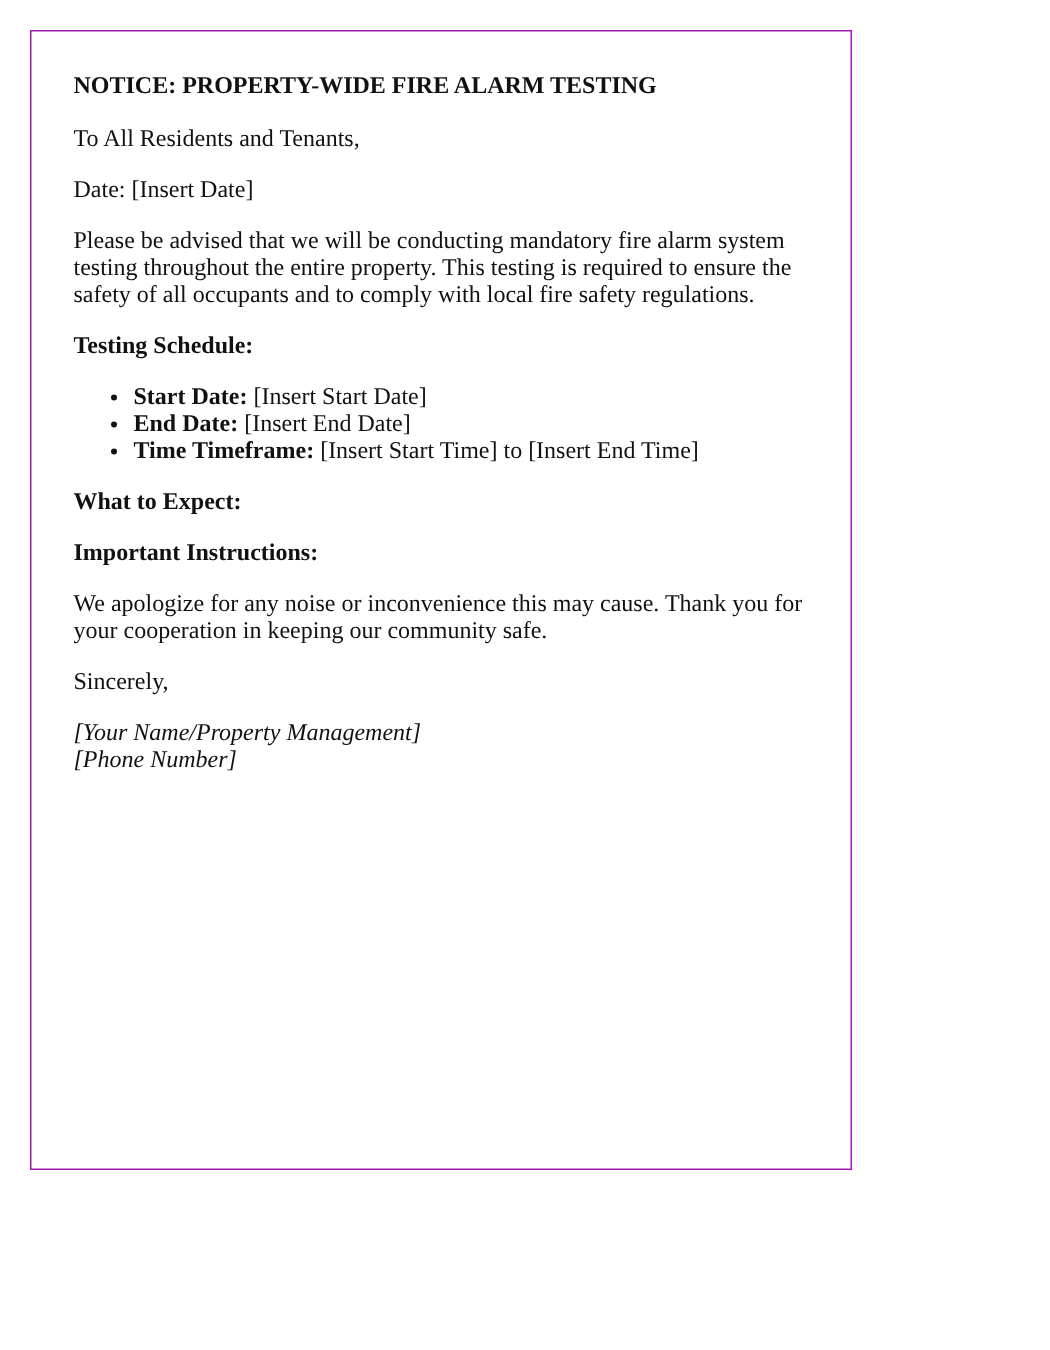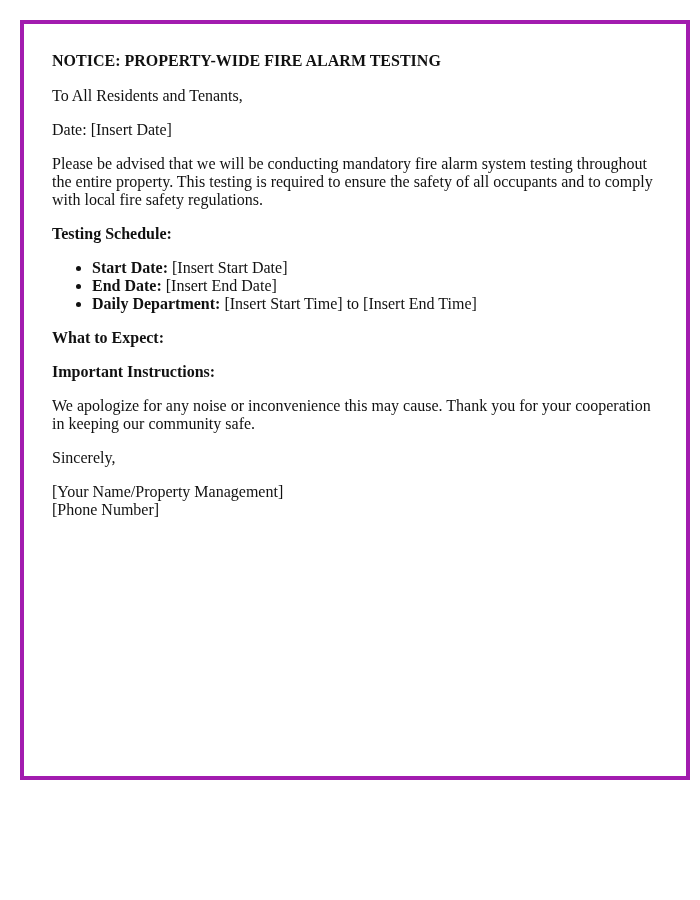--- a/index.html
+++ b/index.html
@@ -13,23 +13,23 @@
     body {
       font-family: "Liberation Serif", "DejaVu Serif", serif;
       font-size: 16px;
       color: #111111;
       line-height: 18px;
     }
     .page {
       position: absolute;
       left: 20px;
       top: 20px;
-      width: 670px;
+      width: 548px;
       height: 760px;
-      border: 4px solid #a21caf;
+      border: 1px solid #a21caf;
       box-sizing: border-box;
       padding: 27px 28px 0 28px;
     }
     h1 {
       font-size: 16px;
       font-weight: bold;
       margin: 0 0 16px 0;
       line-height: 20px;
     }
     p {
@@ -42,36 +42,36 @@
       line-height: 18px;
     }
     ul {
       margin: 0 0 16px 0;
       padding-left: 40px;
     }
     ul li {
       margin: 0;
       line-height: 18px;
     }
-    .sig-line { display: block; }
+    .sig-line { display: block; font-style: italic; }
   </style>
 </head>
 <body>
 
 <div class="page">
   <h1>NOTICE: PROPERTY-WIDE FIRE ALARM TESTING</h1>
   <p>To All Residents and Tenants,</p>
   <p>Date: [Insert Date]</p>
   <p>Please be advised that we will be conducting mandatory fire alarm system testing throughout the entire property. This testing is required to ensure the safety of all occupants and to comply with local fire safety regulations.</p>
 
   <h2>Testing Schedule:</h2>
   <ul>
     <li><strong>Start Date:</strong><span> [Insert Start Date]</span></li>
     <li><strong>End Date:</strong><span> [Insert End Date]</span></li>
-    <li><strong>Daily Department:</strong><span> [Insert Start Time] to [Insert End Time]</span></li>
+    <li><strong>Time Timeframe:</strong><span> [Insert Start Time] to [Insert End Time]</span></li>
   </ul>
 
   <h2>What to Expect:</h2>
 
   <h2>Important Instructions:</h2>
 
   <p>We apologize for any noise or inconvenience this may cause. Thank you for your cooperation in keeping our community safe.</p>
   <p>Sincerely,</p>
 
   <p>

